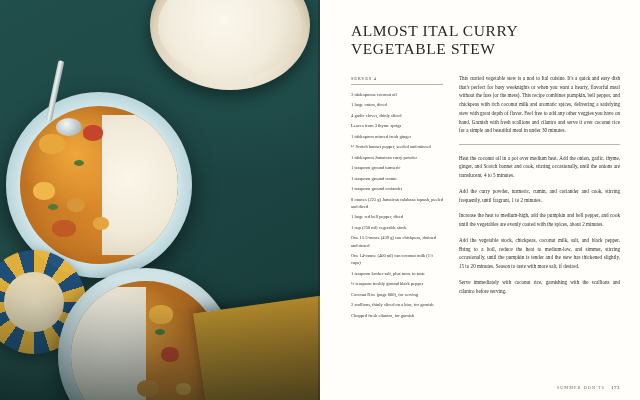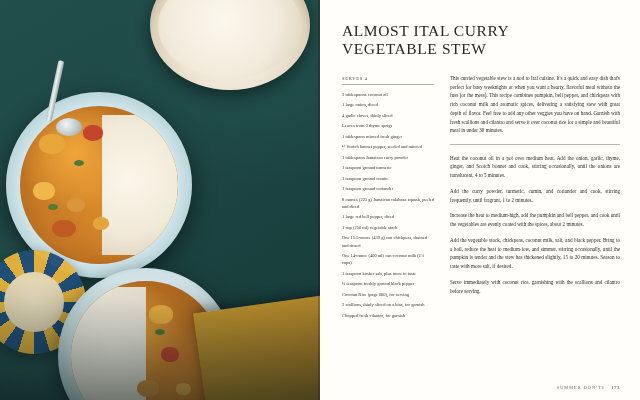--- a/index.html
+++ b/index.html
@@ -137,21 +137,21 @@
   .cilantro {
     position:absolute; width:10px;height:6px;border-radius:50% 50% 50% 50%;
     background:#4e7a3a;
   }
 
   
   .page-right {
     position: relative;
     width: 320px; height: 400px;
     background: #fffefb;
-    padding: 22px 20px 16px 22px;
+    padding: 22px 20px 16px 31px;
   }
   .recipe-title {
     font-family: "Liberation Serif", serif;
     font-size: 15.5px;
     line-height: 1.16;
     letter-spacing: .6px;
     color: #2a2622;
     font-weight: 400;
     text-transform: uppercase;
     margin-bottom: 14px;

